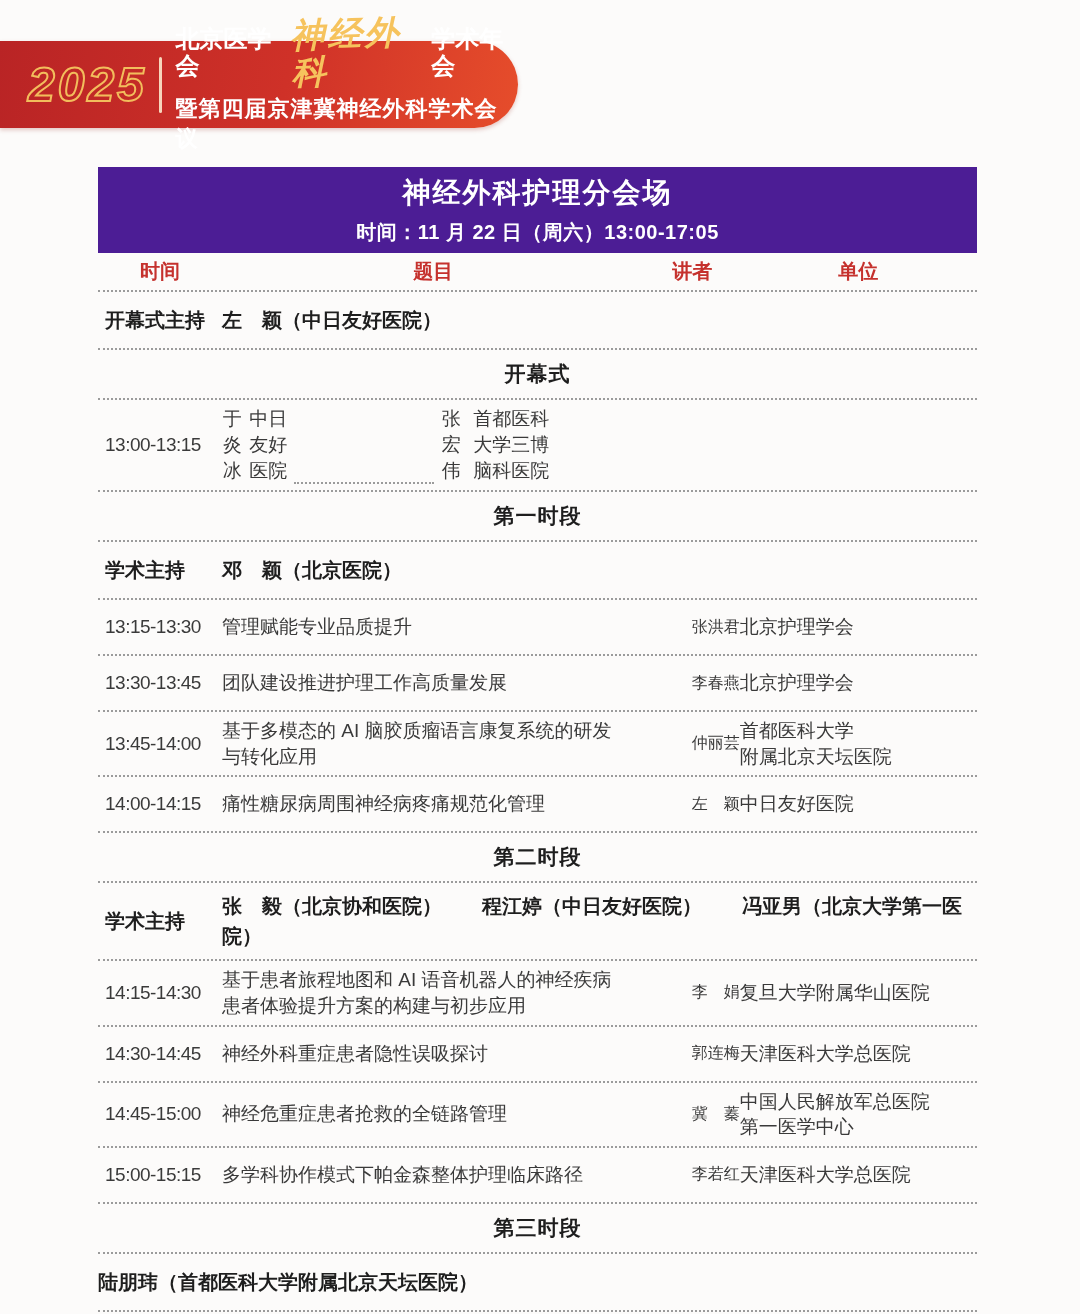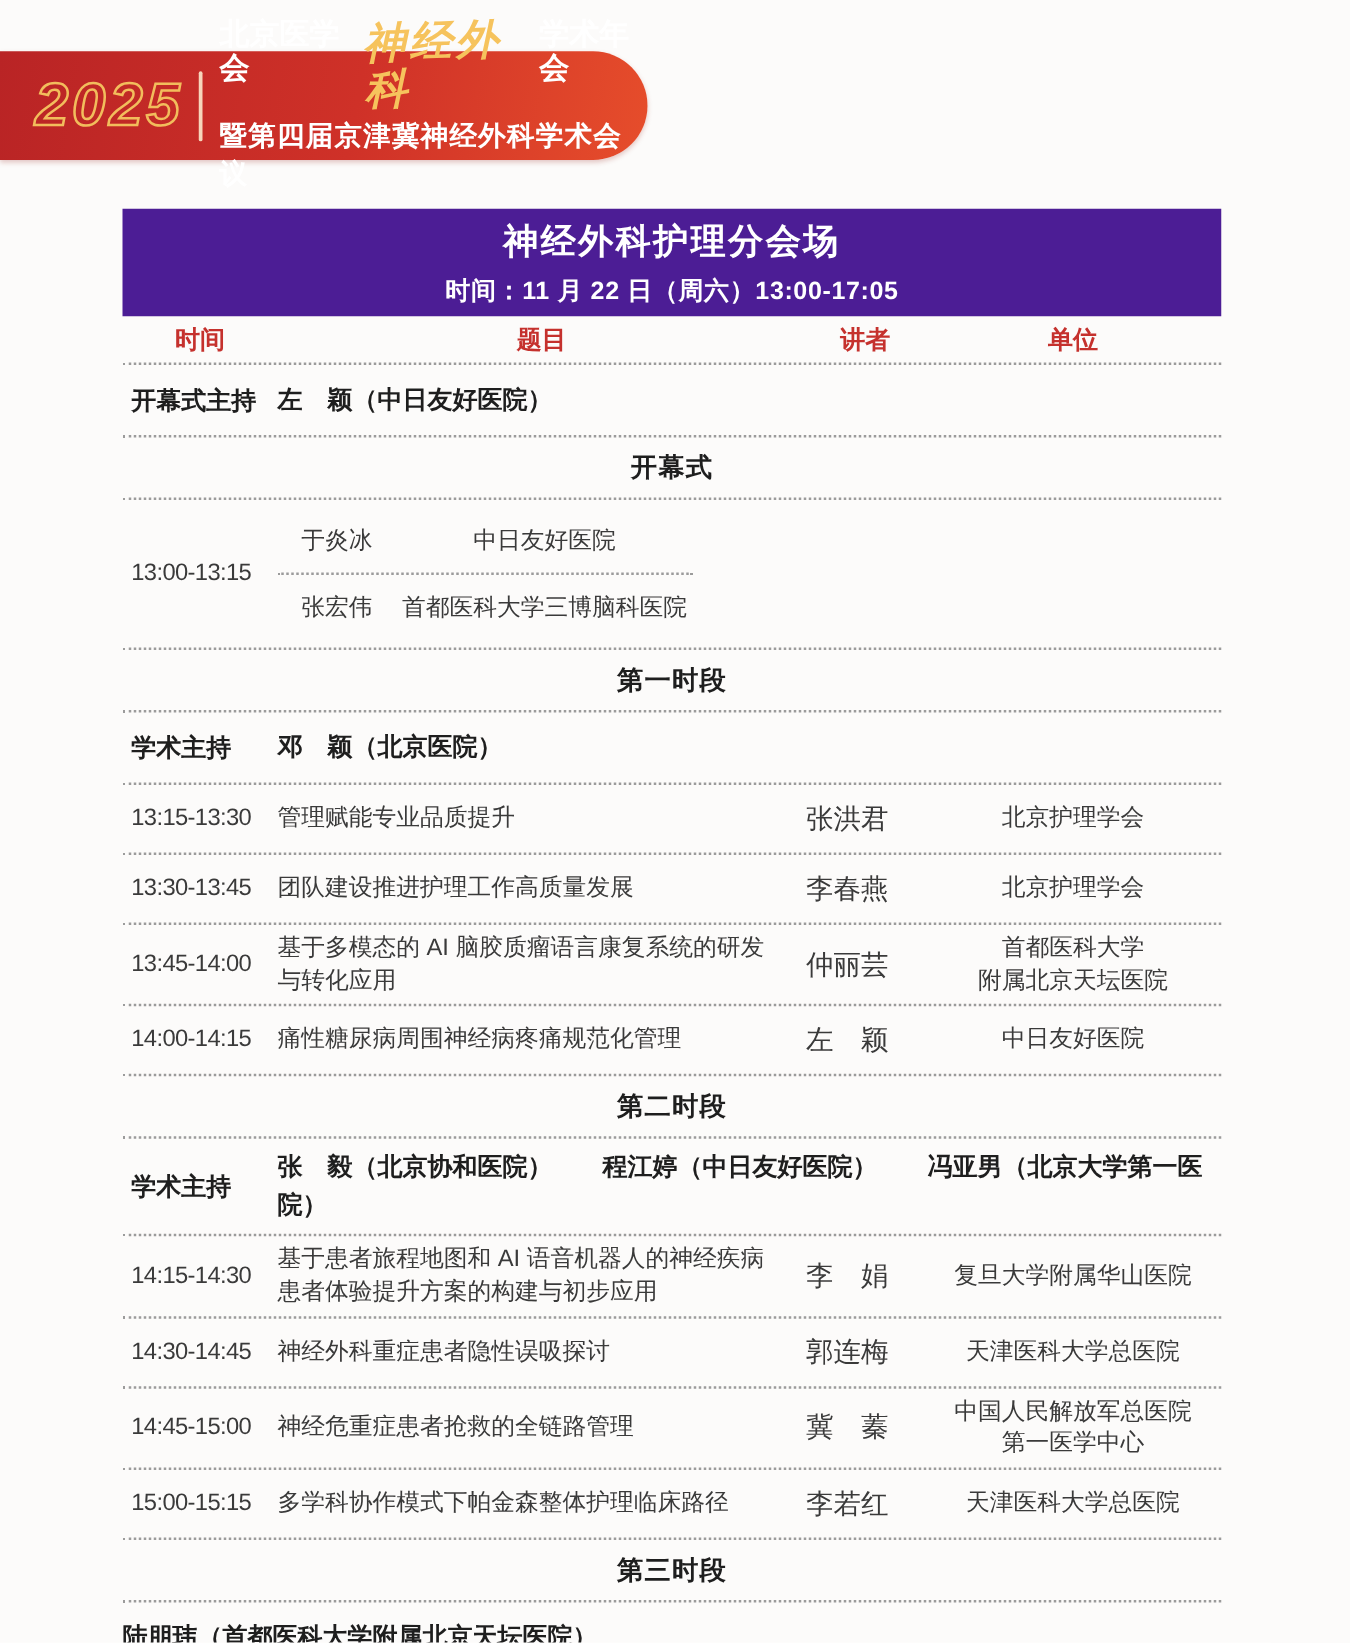--- a/index.html
+++ b/index.html
@@ -29,21 +29,21 @@
     text-stroke:2px #f2bd5c;
     line-height:1;
   }
   .banner-divider {
     width:3px; height:56px;
     background:rgba(255,243,214,.85);
     margin:0 14px 0 12px;
     border-radius:2px;
   }
   .banner-text { display:flex; flex-direction:column; justify-content:center; }
-  .b-line1 { display:flex; align-items:flex-start; color:#ffffff; font-weight:bold; font-size:24px; line-height:1.1; }
+  .b-line1 { display:flex; align-items:center; color:#ffffff; font-weight:bold; font-size:24px; line-height:1.1; }
   .b-script {
     font-family:"DejaVu Serif","Liberation Serif",serif;
     font-style:italic; font-weight:bold;
     font-size:34px; color:#f6c35d;
     margin:0 7px; letter-spacing:3px;
     transform:rotate(-2deg);
   }
   .b-line2 { color:#ffffff; font-weight:bold; font-size:22px; letter-spacing:1px; margin-top:4px; }
 
   
@@ -77,25 +77,25 @@
 
   .row.talk { min-height:56px; padding:6px 0; }
   .c-time {
     width:14.1%; padding-left:7px; box-sizing:border-box;
     font-size:19px; color:#3a3a3a; letter-spacing:-0.5px; white-space:nowrap;
   }
   .c-topic {
     width:48.1%; padding-right:10px; box-sizing:border-box;
     font-size:19px; color:#3a3a3a; line-height:1.35; white-space:pre-line;
   }
-  .c-speaker { width:10.8%; text-align:left; font-size:22px; color:#3a3a3a; }
-  .c-unit    { width:27.0%; text-align:center; font-size:19px; color:#3a3a3a; line-height:1.35; white-space:pre-line; }
+  .c-speaker { width:10.8%; text-align:right; font-size:16px; color:#3a3a3a; }
+  .c-unit    { width:27.0%; font-size:19px; color:#3a3a3a; line-height:1.35; white-space:pre-line; }
 
   
-  .c-right { width:37.8%; display:flex; flex-direction:column; }
+  .c-right { width:37.8%; display:flex; flex-direction:row; }
   .pair { display:flex; align-items:center; min-height:52px; }
   .p-speaker { width:28.6%; text-align:center; font-size:19px; color:#3a3a3a; }
   .p-unit    { width:71.4%; text-align:center; font-size:19px; color:#3a3a3a; }
   .inner-dotted { border-bottom:2px dotted #9b9b9b; width:100%; }
 </style>
 </head>
 <body>
 
 <div class="page">
 

